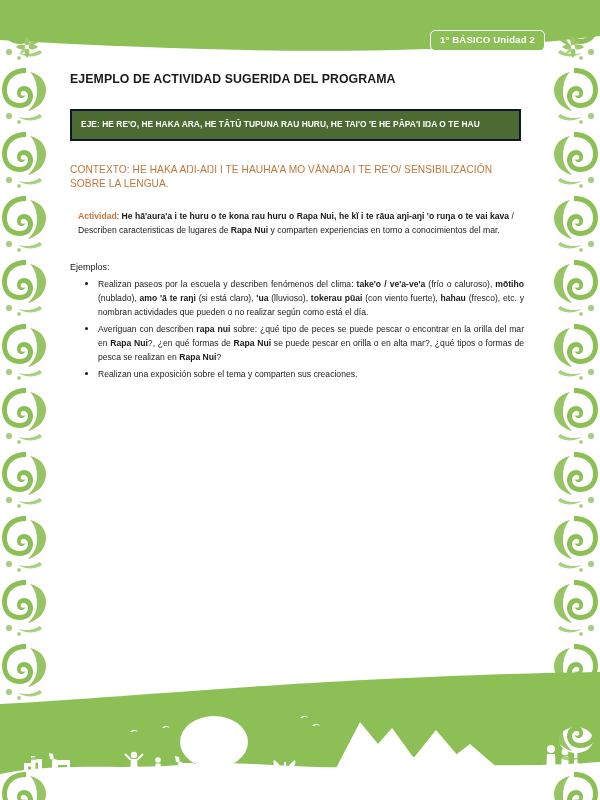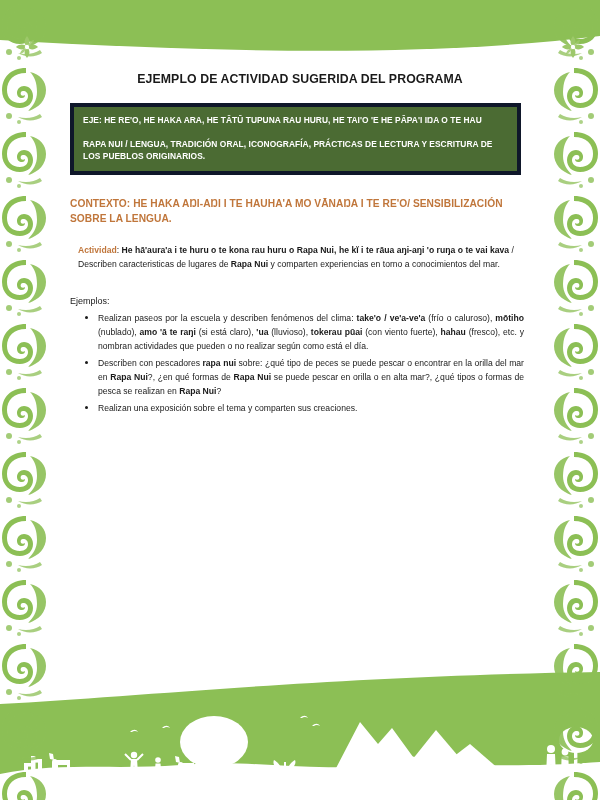--- a/index.html
+++ b/index.html
@@ -76,53 +76,53 @@
   
   .content {
     position: absolute;
     left: 70px;
     top: 62px;
     width: 460px;
     z-index: 5;
   }
 
   .doc-title {
-    text-align: center;
+    text-align: left;
     font-size: 12.3px;
     font-weight: bold;
     color: #1a1a1a;
     letter-spacing: .1px;
     margin: 10px 0 0 0;
     line-height: 1.3;
   }
 
   
   .eje-box {
-    margin-top: 15px;
+    margin-top: 21px;
     background: #4b6b33;
-    border: 4px solid #0f172a;
+    border: 2px solid #0f172a;
     color: #ffffff;
     padding: 7px 9px 8px 9px;
     box-sizing: border-box;
     width: 451px;
   }
   .eje-line {
     font-size: 8.4px;
     font-weight: bold;
     line-height: 1.5;
     letter-spacing: .05px;
   }
   .eje-line + .eje-line { margin-top: 11px; }
 
   
   .contexto {
     margin-top: 22px;
     color: #c0763b;
     font-size: 10.2px;
-    font-weight: bold;
+    font-weight: normal;
     line-height: 1.45;
     letter-spacing: .05px;
     width: 448px;
   }
 
   
   .actividad {
     margin-top: 18px;
     margin-left: 8px;
     width: 436px;
@@ -195,20 +195,21 @@
       <path d="M20 3 C25 9 25 15 20 20 C15 15 15 9 20 3 Z"></path>
       <path d="M37 20 C31 25 25 25 20 20 C25 15 31 15 37 20 Z"></path>
       <path d="M20 37 C15 31 15 25 20 20 C25 25 25 31 20 37 Z"></path>
       <path d="M3 20 C9 15 15 15 20 20 C15 25 9 25 3 20 Z"></path>
       <circle cx="20" cy="20" r="3.4" fill="#ffffff"></circle>
       <path d="M31 9 C30 14 27 17 22 18 C23 13 26 10 31 9 Z" opacity=".85"></path>
       <path d="M9 31 C10 26 13 23 18 22 C17 27 14 30 9 31 Z" opacity=".85"></path>
     </g>
   </svg>
 
+  <div class="unit-badge">1° BÁSICO Unidad 2</div>
 
   <svg class="side-orn left" viewBox="0 0 56 800" preserveAspectRatio="none">
     <defs>
       <g id="koru">
         <path d="M30 4 C14 4 6 14 6 26 C6 37 14 44 24 44 C32 44 37 39 37 32
                  C37 26 33 22 28 22 C24 22 21 25 21 29 C21 32 23 34 26 34
                  C28 34 29 33 29 31 C28 32 26 32 25 31 C24 29 25 27 27 27
                  C30 27 32 29 32 32 C32 36 29 39 24 39 C16 39 11 34 11 26
                  C11 16 18 9 30 9 Z" fill="#8cbf55"></path>
         <path d="M34 8 C44 10 50 17 50 26 C50 36 43 44 32 47 C37 42 41 36 41 28
@@ -298,31 +299,30 @@
       <path d="M162 58 C165 55 168 55 170 58 C168 56.5 165.5 56.5 164 58 Z"></path>
     </g>
   </svg>
 
   <div class="content">
 
     <div class="doc-title">EJEMPLO DE ACTIVIDAD SUGERIDA DEL PROGRAMA</div>
 
     <div class="eje-box">
       <div class="eje-line">EJE: HE RE'O, HE HAKA ARA, HE TĀTŪ TUPUNA RAU HURU, HE TAI'O 'E HE PĀPA'I IŊA O TE HAU</div>
-      <div class="eje-line">RAPA NUI / LENGUA, TRADICIÓN ORAL, ICONOGRAFÍA, PRÁCTICAS DE LECTURA Y ESCRITURA DE LOS PUEBLOS ORIGINARIOS.</div>
     </div>
 
     <div class="contexto">CONTEXTO: HE HAKA AŊI-AŊI I TE HAUHA'A MO VĀNAŊA I TE RE'O/ SENSIBILIZACIÓN SOBRE LA LENGUA.</div>
 
     <div class="actividad">
       <span class="tag">Actividad</span><span>: </span><b>He hā'aura'a i te huru o te kona rau huru o </b><b>Rapa Nui</b><b>, he kĭ i te rāua aŋi-aŋi 'o ruŋa o te vai kava</b><span> / Describen caracteristicas de lugares de </span><b>Rapa Nui</b><span> y comparten experiencias en torno a conocimientos del mar.</span>
     </div>
 
     <div class="ejemplos-label">Ejemplos:</div>
 
     <ul class="bullets" id="bullet-list">
         <li><span>Realizan paseos por la escuela y describen fenómenos del clima: </span><b>take'o / ve'a-ve'a</b><span> (frío o caluroso), </span><b>mōtiho</b><span> (nublado), </span><b>amo 'ā te raŋi</b><span> (si está claro), </span><b>'ua</b><span> (lluvioso), </span><b>tokerau pūai</b><span> (con viento fuerte), </span><b>hahau</b><span> (fresco), etc. y nombran actividades que pueden o no realizar según como está el día.</span></li>
-        <li><span>Describen con pescadores </span><b>rapa nui</b><span> sobre: ¿qué tipo de peces se puede pescar o encontrar en la orilla del mar en </span><b>Rapa Nui</b><span>?, ¿en qué formas de </span><b>Rapa Nui</b><span> se puede pescar en orilla o en alta mar?, ¿qué tipos o formas de pesca se realizan en </span><b>Rapa Nui</b><span>?</span></li>
+        <li><span>Averiguan con describen </span><b>rapa nui</b><span> sobre: ¿qué tipo de peces se puede pescar o encontrar en la orilla del mar en </span><b>Rapa Nui</b><span>?, ¿en qué formas de </span><b>Rapa Nui</b><span> se puede pescar en orilla o en alta mar?, ¿qué tipos o formas de pesca se realizan en </span><b>Rapa Nui</b><span>?</span></li>
         <li><span>Realizan una exposición sobre el tema y comparten sus creaciones.</span></li>
       </ul>
 
   </div>
 </div>
 
 </body></html>

